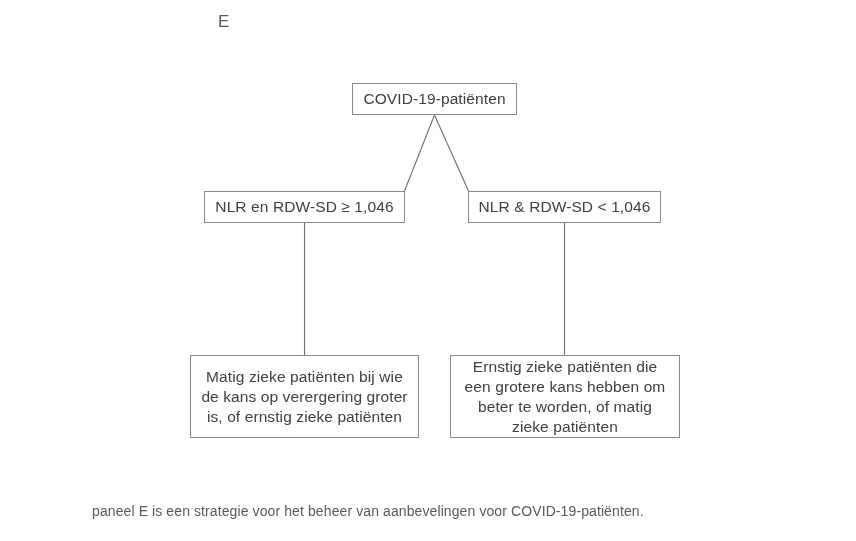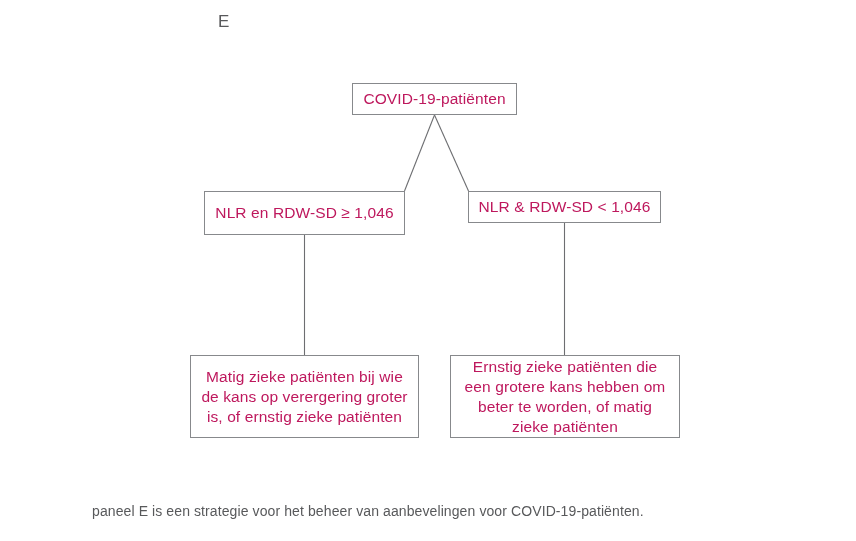--- a/index.html
+++ b/index.html
@@ -43,21 +43,21 @@
 
   .node {
     position: absolute;
     box-sizing: border-box;
     border: 1px solid #87898c;
     background: #ffffff;
     display: flex;
     align-items: center;
     justify-content: center;
     text-align: center;
-    color: #be185d;
+    color: #404040;
     font-size: 15.5px;
     line-height: 20px;
     letter-spacing: 0.1px;
   }
 
   .node .node-text {
     display: block;
     padding: 0 7px;
     white-space: pre-line;
   }
@@ -66,21 +66,21 @@
     left: 352px;
     top: 83px;
     width: 165px;
     height: 32px;
   }
 
   #node-left-criterion {
     left: 204px;
     top: 191px;
     width: 201px;
-    height: 44px;
+    height: 32px;
   }
 
   #node-right-criterion {
     left: 468px;
     top: 191px;
     width: 193px;
     height: 32px;
   }
 
   #node-left-outcome {

